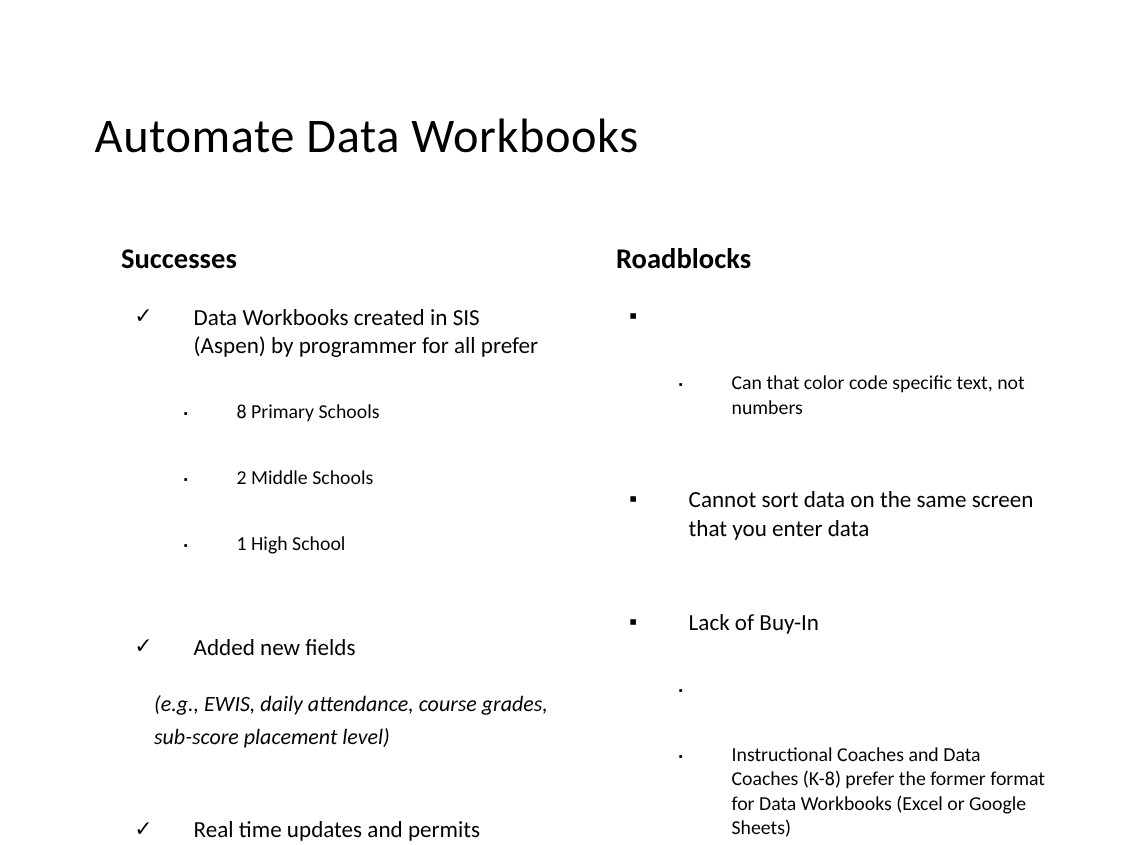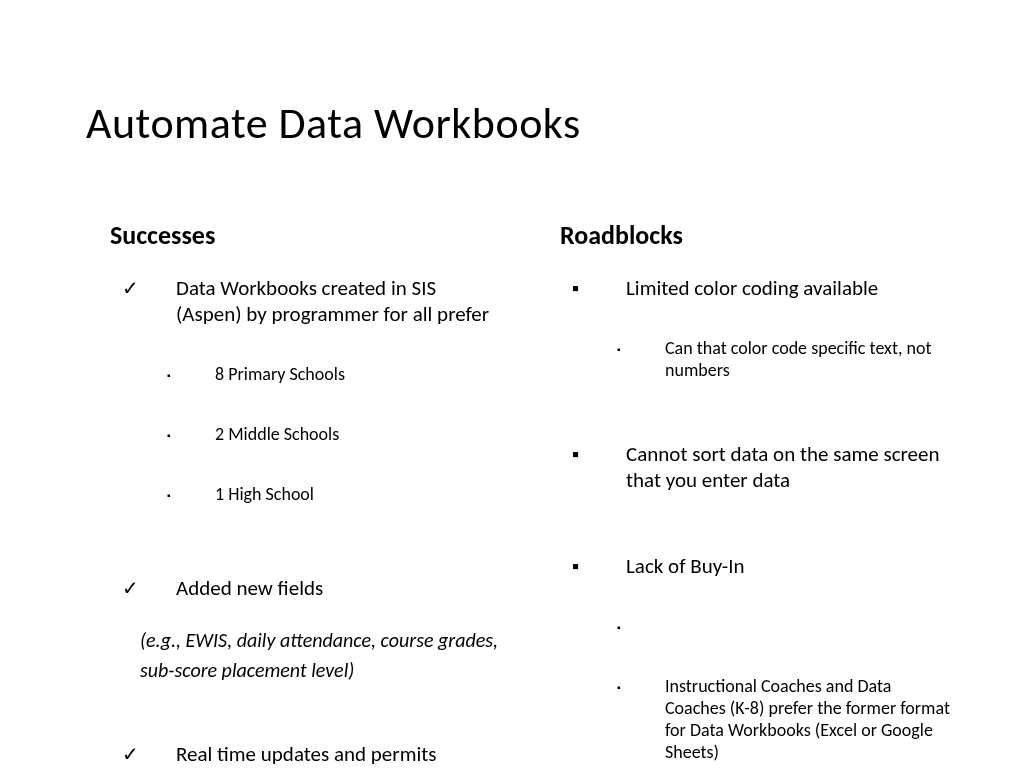--- a/index.html
+++ b/index.html
@@ -120,21 +120,20 @@
       <span class="bullet">✓</span>
       <span class="text">Real time updates and permits multiple users at one time</span>
     </div>
   </div>
 
   <div class="column">
     <div class="section-heading">Roadblocks</div>
 
     <div class="item-level-1">
       <span class="bullet">▪</span>
-      <span class="text">Limited color coding available</span>
     </div>
     <div class="item-level-2">
       <span class="bullet">▪</span>
       <span class="text">Can that color code specific text, not numbers</span>
     </div>
 
     <div class="spacer-sm"></div>
 
     <div class="item-level-1">
       <span class="bullet">▪</span>

